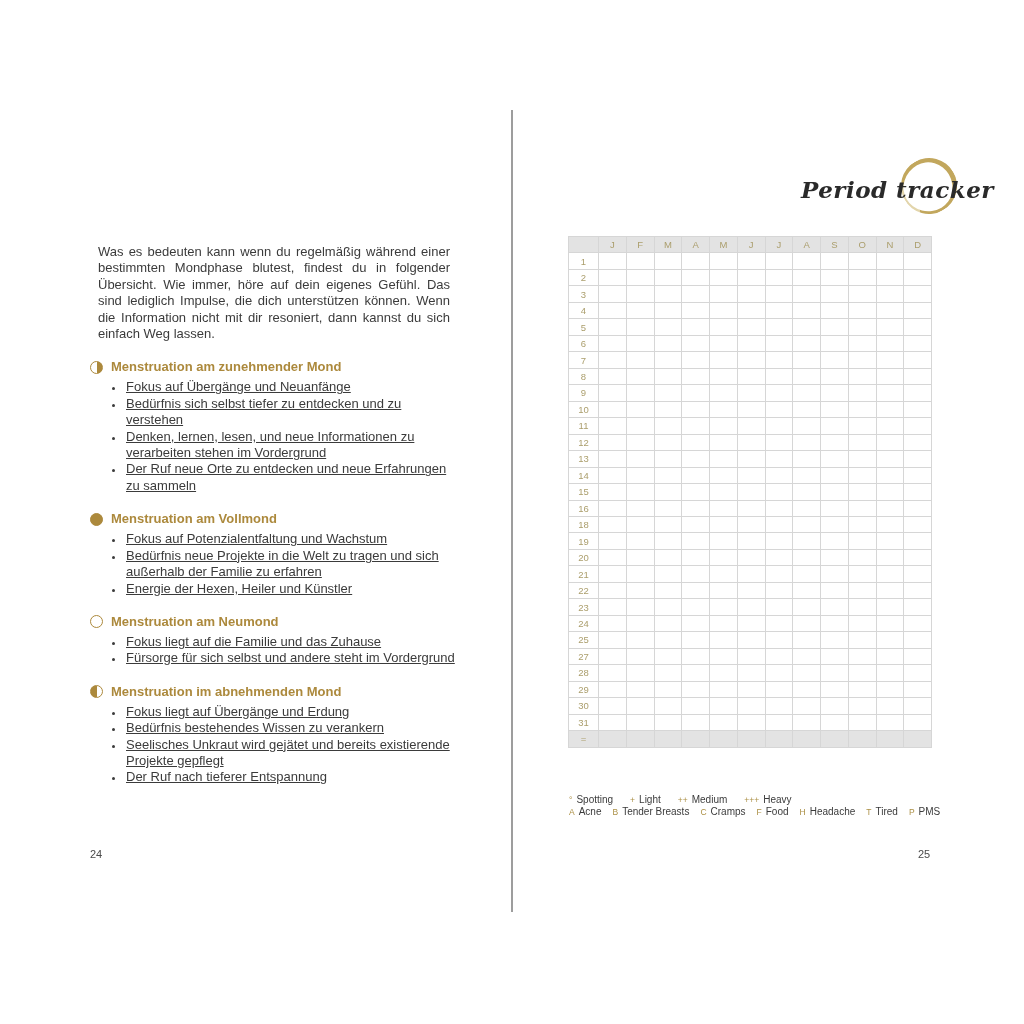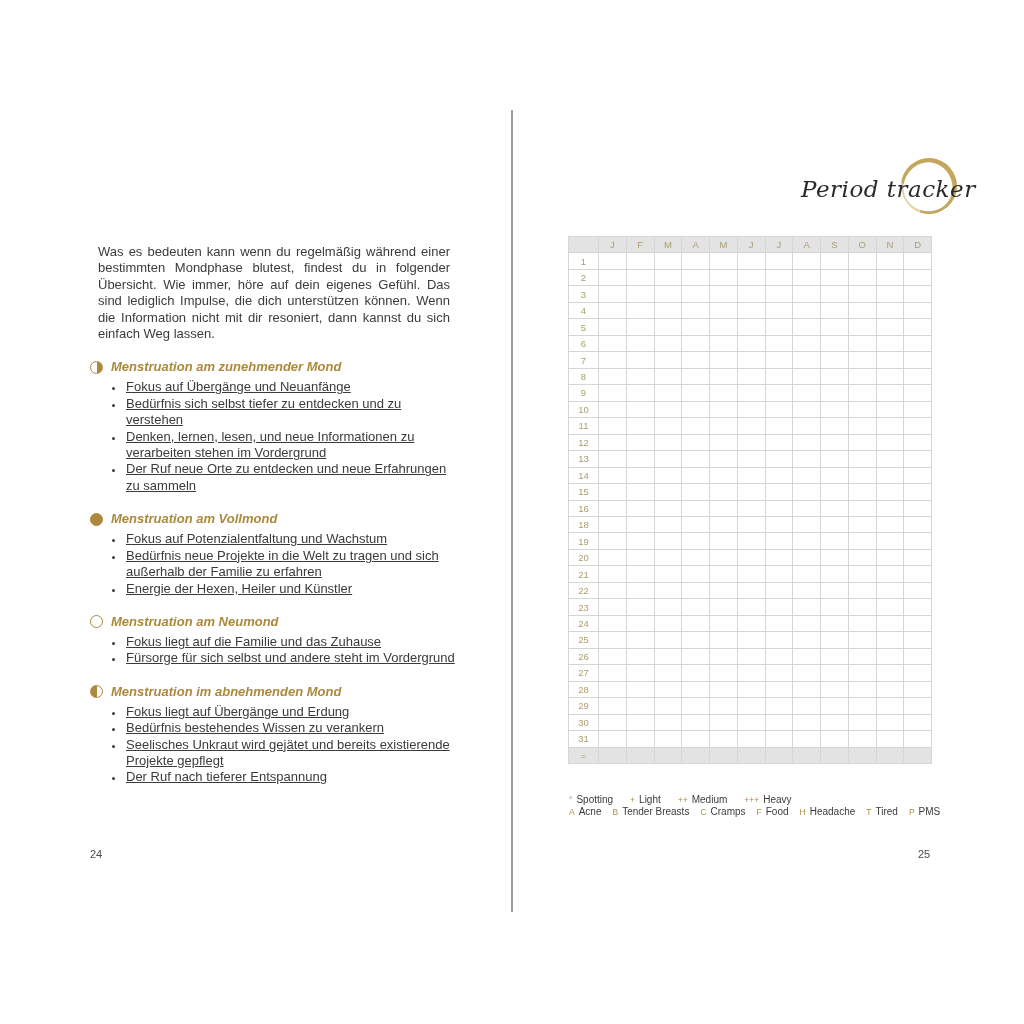--- a/index.html
+++ b/index.html
@@ -7,21 +7,21 @@
     width:1024px;height:1024px;background:#ffffff;position:relative;overflow:hidden;
     font-family:"Liberation Sans", sans-serif;
     -webkit-font-smoothing:antialiased;
   }
   .divider{position:absolute;left:511px;top:110px;width:2px;height:802px;background:#9d9d9d;}
 
   
   .left-page{position:absolute;left:90px;top:236px;width:368px;color:#3b3b3b;}
   .intro{margin:8px;font-size:13px;line-height:16.4px;text-align:justify;}
   .section{margin-top:17px;}
-  .section-heading{display:flex;align-items:center;gap:8px;font-size:13px;font-weight:bold;color:#ac893c;line-height:16px;font-style:italic;}
+  .section-heading{display:flex;align-items:center;gap:8px;font-size:13px;font-weight:bold;color:#ac893c;line-height:16px;}
   .moon{width:13px;height:13px;border-radius:50%;border:1.5px solid #ac893c;box-sizing:border-box;flex:0 0 auto;}
   .moon-waxing{background:linear-gradient(to right,#ffffff 50%,#ac893c 50%);}
   .moon-full{background:#ac893c;}
   .moon-waning{background:linear-gradient(to right,#ac893c 50%,#ffffff 50%);}
   .moon-new{background:#ffffff;}
   .section ul{margin:4px 0 0;padding-left:35px;font-size:13px;line-height:16.4px;text-decoration:underline;}
   .section li{padding-left:1px;}
   .section li::marker{font-size:11px;}
   .page-num{position:absolute;font-size:11px;color:#4a4a4a;}
   .page-num-left{left:90px;top:848px;}
@@ -29,21 +29,21 @@
 
   
   .tracker-title-wrap{position:absolute;left:795px;top:153px;width:180px;height:78px;}
   .title-ring{
     position:absolute;left:106px;top:5px;width:56px;height:56px;border-radius:50%;
     border:2px solid #c2a75d;border-right-width:5px;border-top-width:4px;border-bottom-width:3px;
     border-left-color:#e2d5ab;transform:rotate(-30deg);box-sizing:border-box;
   }
   .tracker-title{
     position:absolute;left:6px;top:23px;white-space:nowrap;
-    font-family:"DejaVu Serif", serif;font-style:italic;font-weight:normal;
+    font-family:"DejaVu Serif", serif;font-style:italic;font-weight:bold;
     font-size:23px;color:#2a2a2a;letter-spacing:0.5px;
   }
 
   .tracker-table{
     position:absolute;left:568px;top:236px;width:364px;
     border-collapse:collapse;table-layout:fixed;
   }
   .tracker-table th,.tracker-table td{
     border:1px solid #d6d6d6;padding:0;margin:0;text-align:center;vertical-align:middle;
     font-size:9.5px;font-weight:normal;overflow:hidden;
@@ -515,35 +515,20 @@
         <td class="tracker-cell"></td>
         <td class="tracker-cell"></td>
         <td class="tracker-cell"></td>
         <td class="tracker-cell"></td>
         <td class="tracker-cell"></td>
         <td class="tracker-cell"></td>
         <td class="tracker-cell"></td>
         <td class="tracker-cell"></td>
       </tr>
       <tr>
-        <td class="day-number-cell">26</td>
-        <td class="tracker-cell"></td>
-        <td class="tracker-cell"></td>
-        <td class="tracker-cell"></td>
-        <td class="tracker-cell"></td>
-        <td class="tracker-cell"></td>
-        <td class="tracker-cell"></td>
-        <td class="tracker-cell"></td>
-        <td class="tracker-cell"></td>
-        <td class="tracker-cell"></td>
-        <td class="tracker-cell"></td>
-        <td class="tracker-cell"></td>
-        <td class="tracker-cell"></td>
-      </tr>
-      <tr>
         <td class="day-number-cell">27</td>
         <td class="tracker-cell"></td>
         <td class="tracker-cell"></td>
         <td class="tracker-cell"></td>
         <td class="tracker-cell"></td>
         <td class="tracker-cell"></td>
         <td class="tracker-cell"></td>
         <td class="tracker-cell"></td>
         <td class="tracker-cell"></td>
         <td class="tracker-cell"></td>

